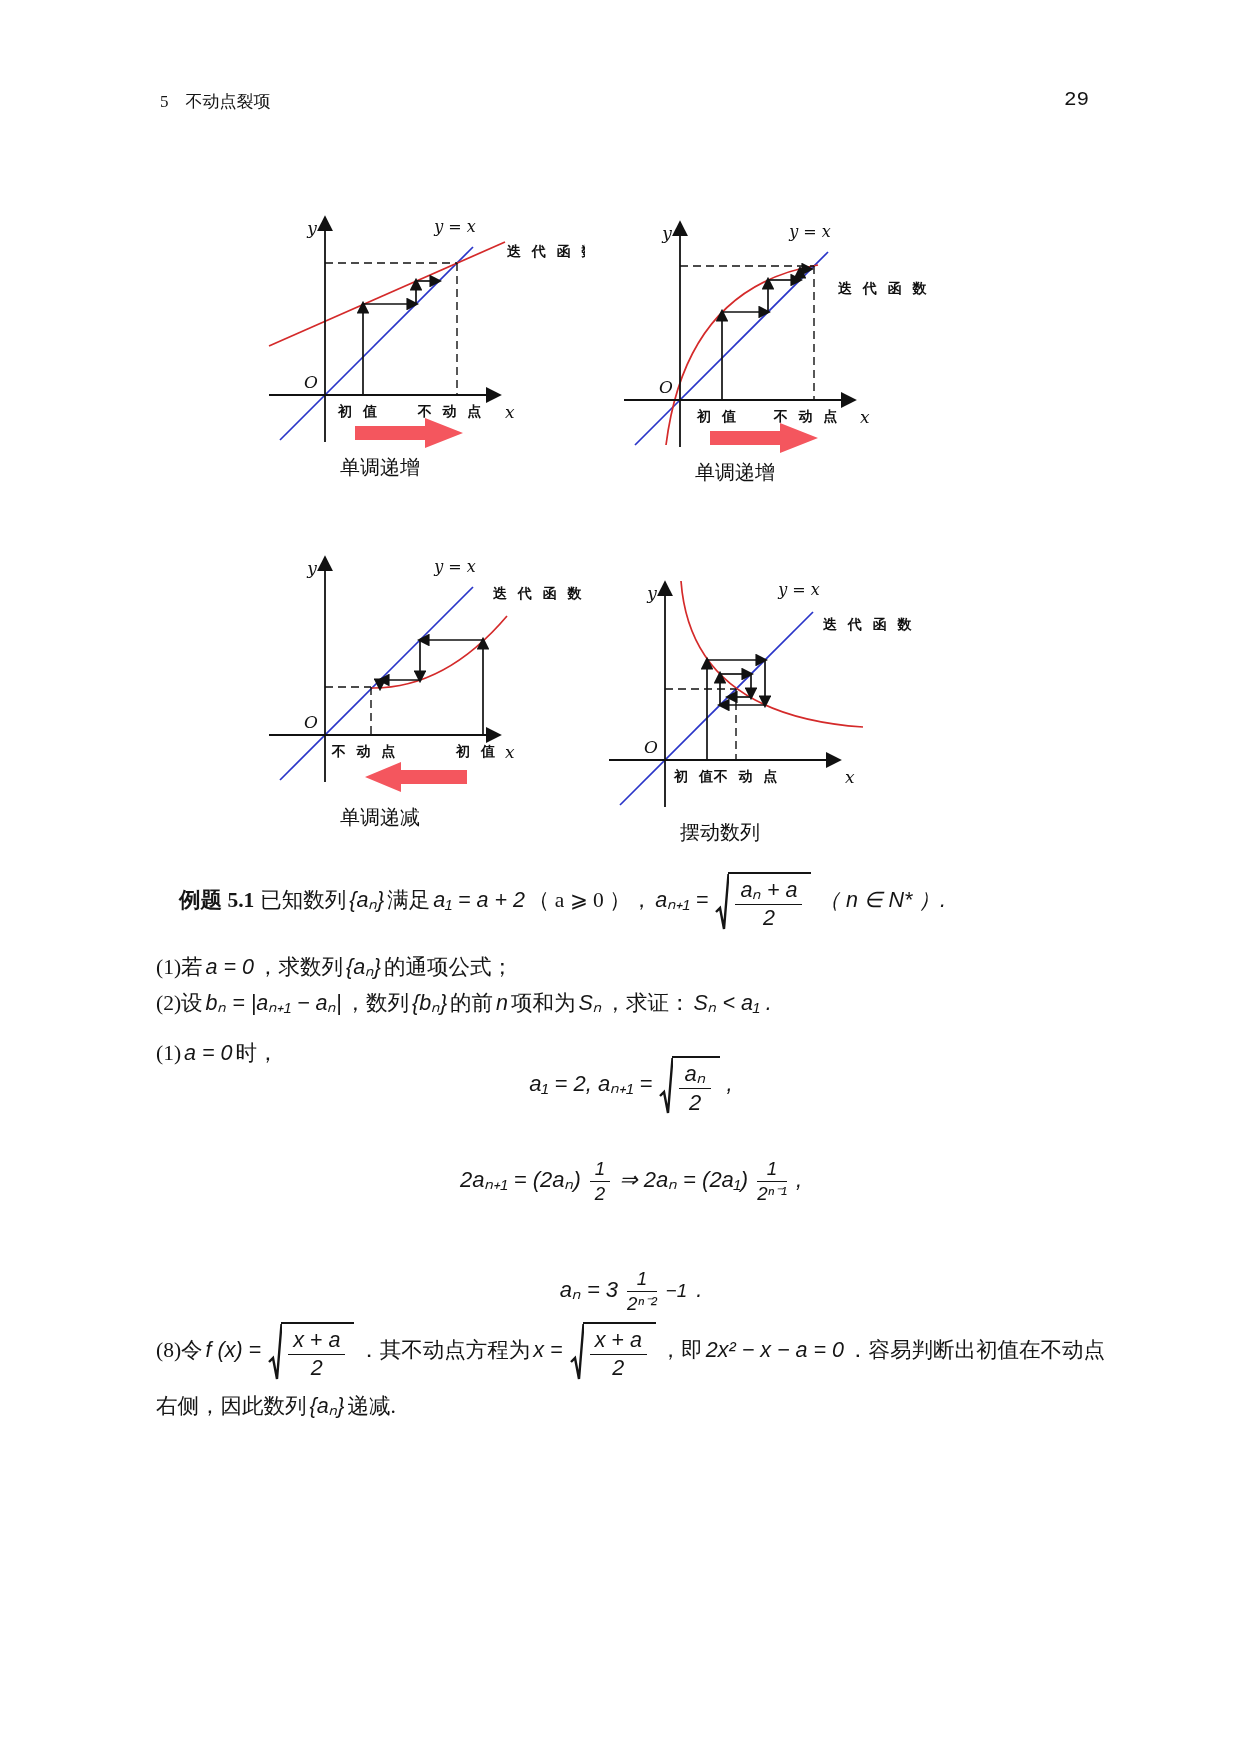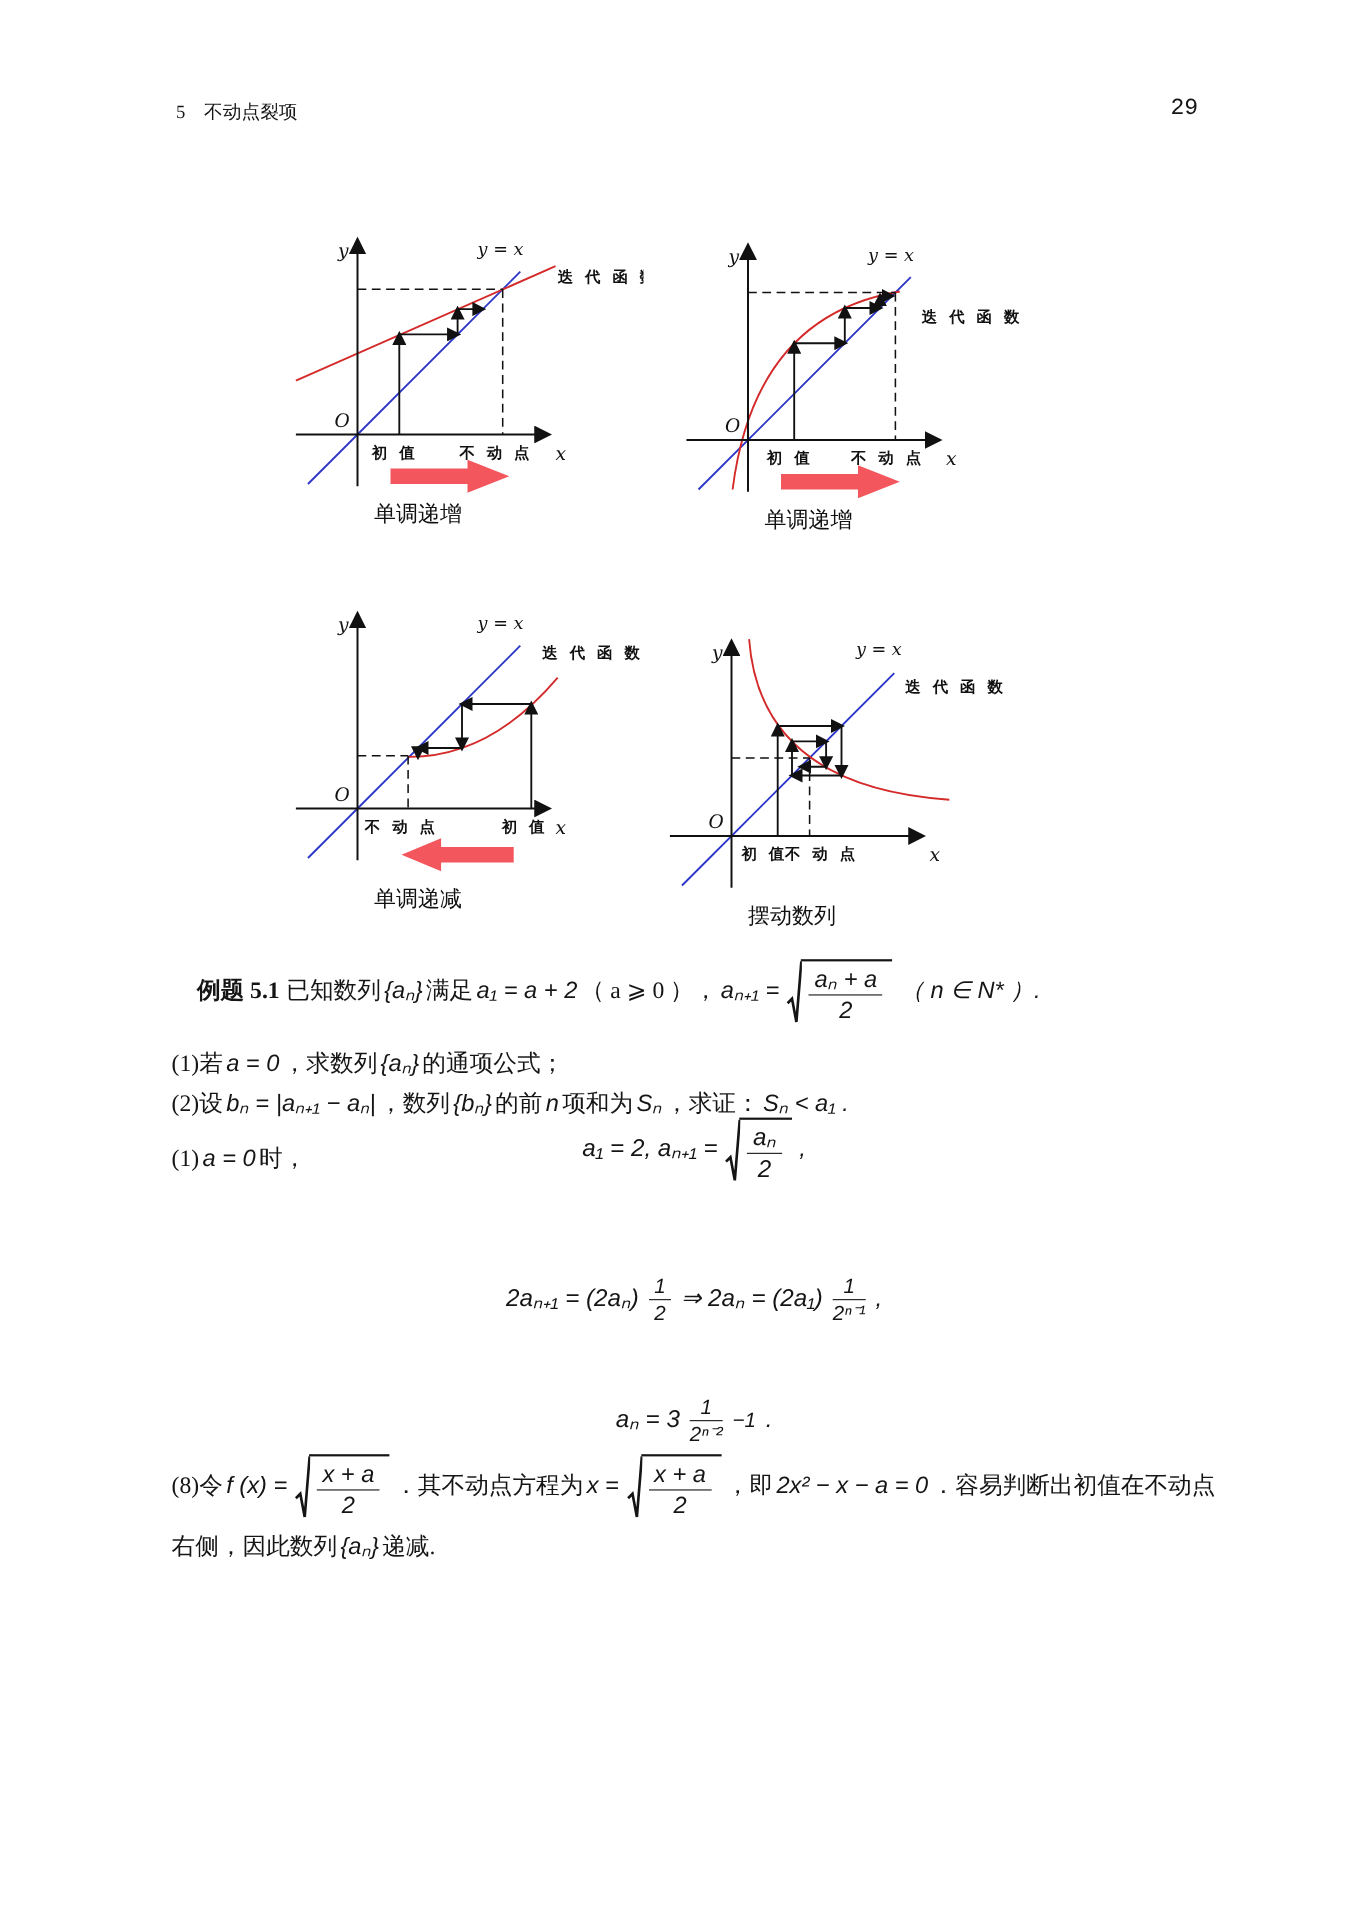--- a/index.html
+++ b/index.html
@@ -186,21 +186,21 @@
   </div>
 
   <div class="t" style="top:980px">
     <span class="c">(2)设</span><span class="m">bₙ = |aₙ₊₁ − aₙ|</span><span class="c">，数列</span><span class="m">{bₙ}</span><span class="c">的前</span><span class="m">n</span><span class="c">项和为</span><span class="m">Sₙ</span><span class="c">，求证：</span><span class="m">Sₙ &lt; a₁ .</span>
   </div>
 
   <div class="t" style="top:1030px">
     <span class="c">(1)</span><span class="m">a = 0</span><span class="c">时，</span>
   </div>
 
-  <div class="deq" style="top:1016px">
+  <div class="deq" style="top:1056px">
     <span class="m">a₁ = 2, aₙ₊₁ =</span><span class="sqrt">
         <svg class="radsvg" viewBox="0 0 14 60" preserveAspectRatio="none">
           <path d="M1 40 L5 36 L9 57 L13.5 2" stroke="#151515" stroke-width="2.4" fill="none"></path>
         </svg>
         <span class="rad">
           <span class="frac m">
             <span class="num">aₙ</span>
             <span class="den">2</span>
           </span>
         </span>

